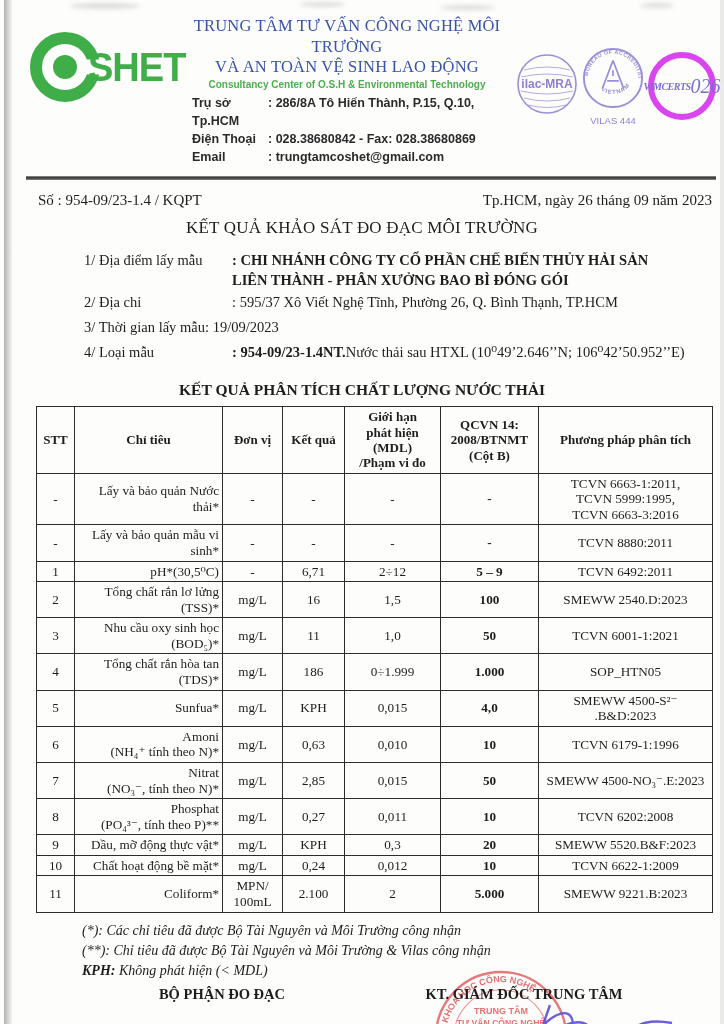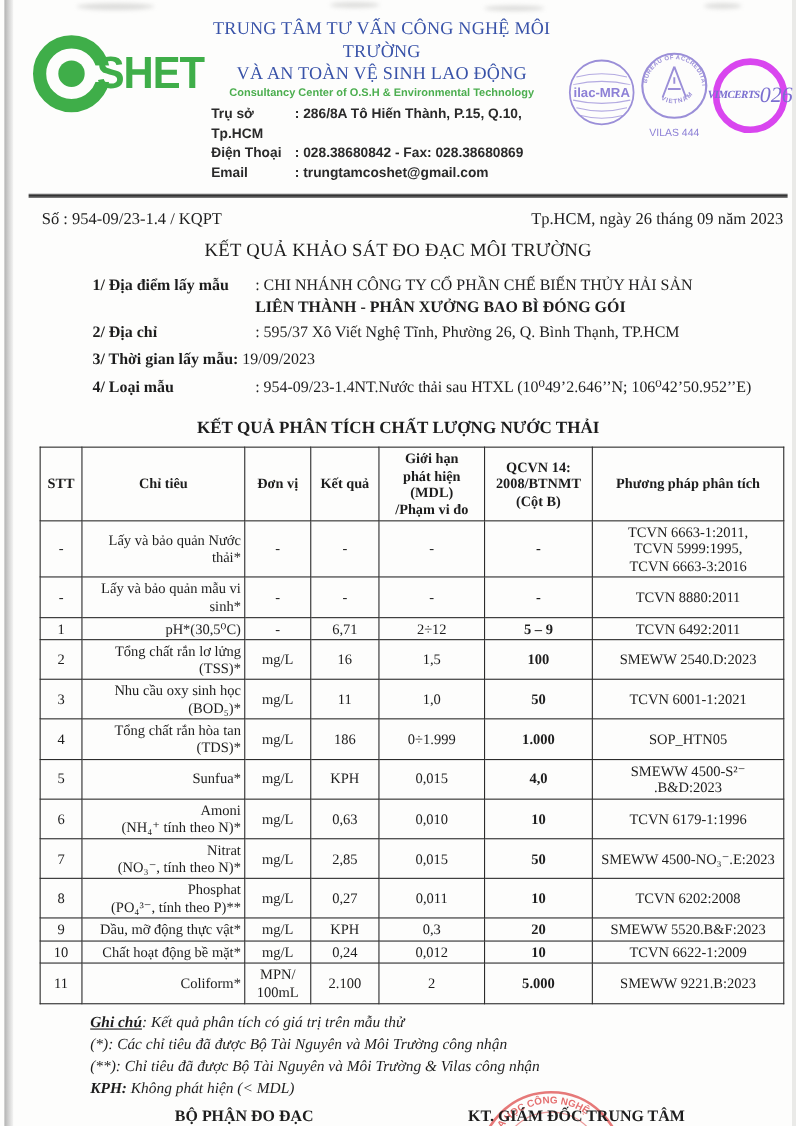--- a/index.html
+++ b/index.html
@@ -35,23 +35,23 @@
   .vimcerts .nm{color:#7b6fd0;font-weight:bold;font-size:10px;letter-spacing:-.5px;}
   .vimcerts .num{color:#7b6fd0;font-size:20px;line-height:1;}
   .divider{height:4px;margin:10px 8px 0 26px;
            background:linear-gradient(180deg,#9a9a9a 0%,#2e2e2e 45%,#8a8a8a 100%);}
 
   
   .info{margin:12px 18px 0 46px;font-size:14.5px;}
   .ref-row{display:flex;justify-content:space-between;padding:0 12px 0 38px;font-size:15px;}
   .doc-title{text-align:center;font-weight:normal;font-size:17px;margin-top:9px;letter-spacing:.2px;}
   .field{margin-top:3px;line-height:1.5;padding-left:38px;}
-  .field .flab{font-weight:bold;}
+  .field .flab{font-weight:normal;}
   .flab.w{display:inline-block;width:148px;}
-  .bold{font-weight:normal;text-align:center;}
+  .bold{font-weight:bold;text-align:center;}
   .field-cont{padding-left:186px;font-weight:bold;}
   .subtitle{text-align:center;font-weight:bold;font-size:15.5px;margin-top:18px;}
 
   
   table{border-collapse:collapse;margin:7px auto 0 36px;table-layout:fixed;width:676px;}
   th,td{border:1px solid #2c2c2c;white-space:pre-line;vertical-align:middle;
         padding:2px 3px;font-size:13px;line-height:1.18;}
   th{font-weight:bold;text-align:center;font-size:13px;}
   td{text-align:center;font-size:13.2px;}
   td.c1{text-align:right;padding-left:6px;}
@@ -315,21 +315,20 @@
 100mL</td>
           <td class="c3">2.100</td>
           <td class="c4">2</td>
           <td class="c5">5.000</td>
           <td class="c6">SMEWW 9221.B:2023</td>
         </tr>
       </tbody>
   </table>
 
   <div class="notes">
-    <div><span class="ttl">Ghi chú</span><span>: Kết quả phân tích có giá trị trên mẫu thử</span></div>
     <div>(*): Các chỉ tiêu đã được Bộ Tài Nguyên và Môi Trường công nhận</div>
     <div>(**): Chỉ tiêu đã được Bộ Tài Nguyên và Môi Trường &amp; Vilas công nhận</div>
     <div><span class="kph">KPH:</span><span> Không phát hiện (&lt; MDL)</span></div>
   </div>
 
   <div class="sig-section">
     <div class="sig-left">
       <div>BỘ PHẬN ĐO ĐẠC</div>
 
     </div>

